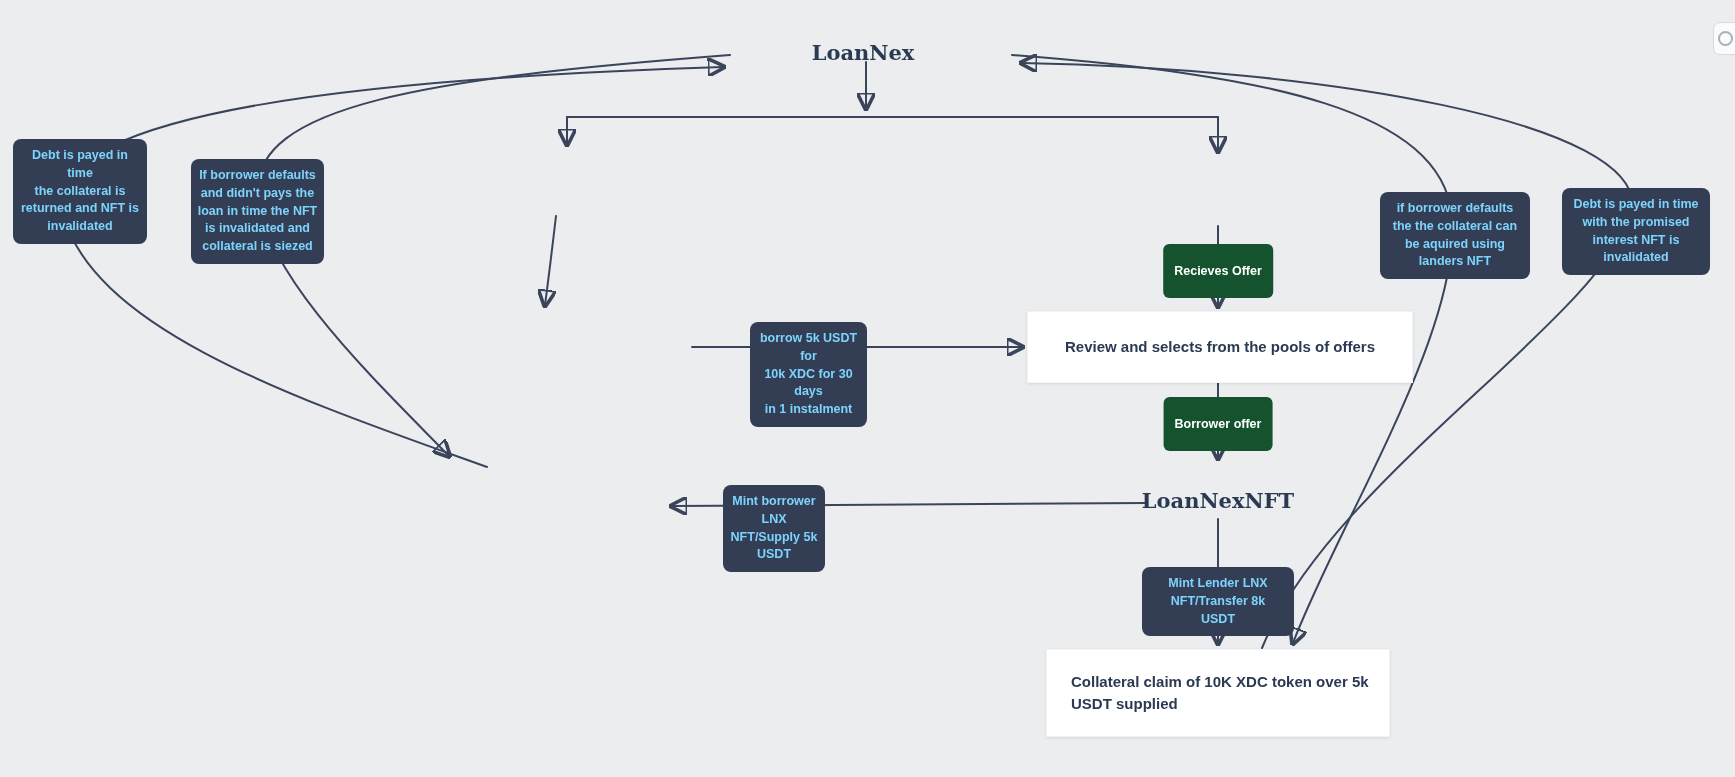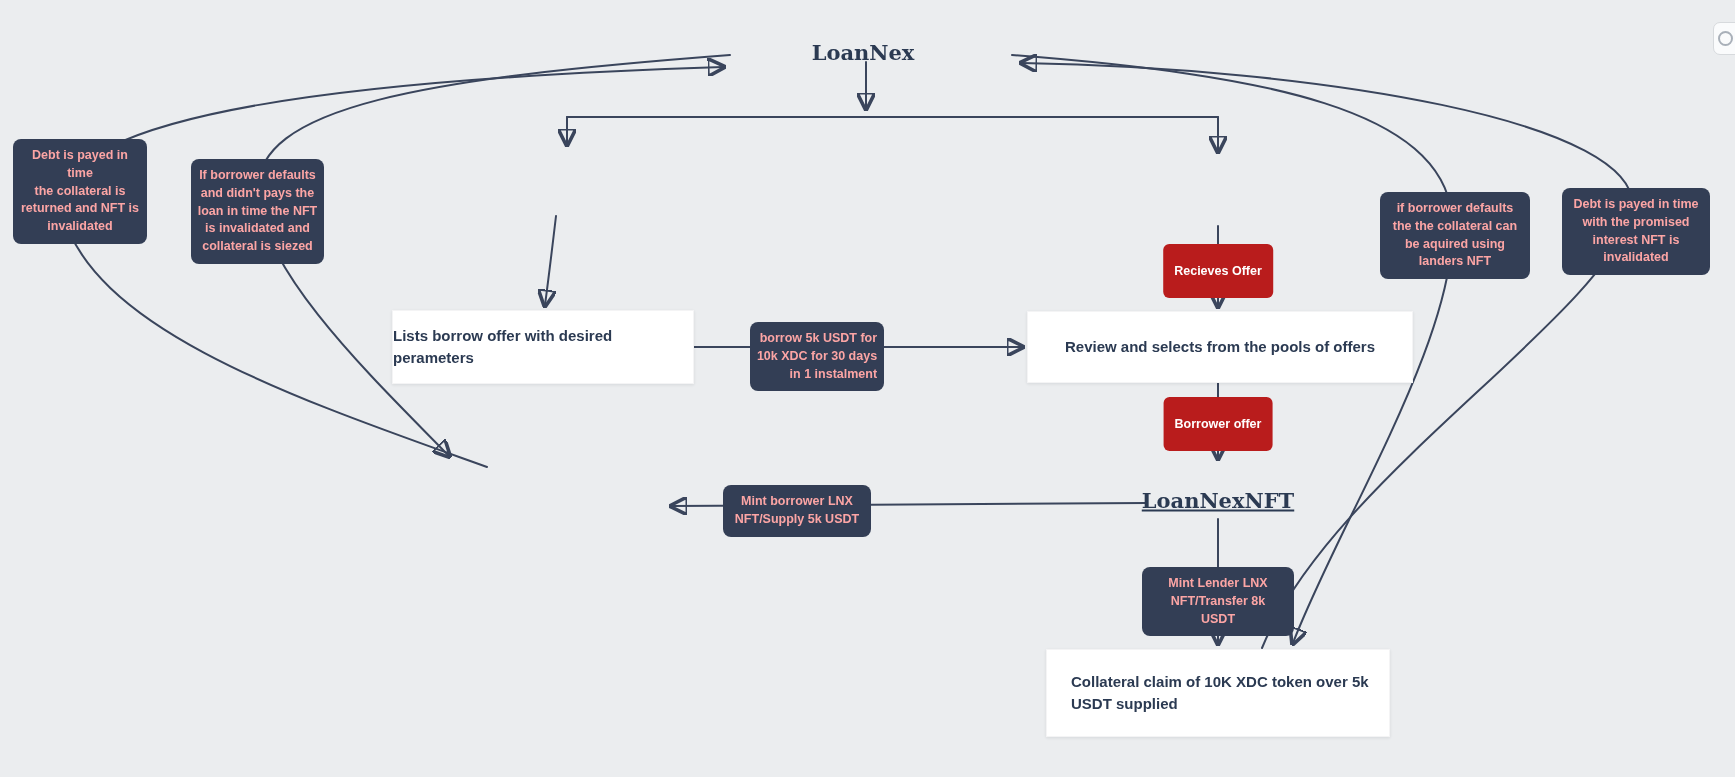--- a/index.html
+++ b/index.html
@@ -4,25 +4,25 @@
 <style>
   html,body{margin:0;padding:0;overflow:hidden;background:#ebedef;}
   #canvas{position:relative;width:1735px;height:777px;background:#ebedef;
           font-family:"Liberation Sans", sans-serif;}
   svg.edges{position:absolute;left:0;top:0;z-index:1;}
   svg.edges path{fill:none;stroke:#3a455c;stroke-width:2;stroke-linecap:round;}
   .node{position:absolute;z-index:3;background:#ffffff;border:1px solid rgba(30,40,60,0.05);
         box-shadow:0 1px 3px rgba(27,35,48,0.10);display:flex;align-items:center;justify-content:center;
         color:#2b3a52;font-weight:bold;font-size:15px;line-height:1.5;white-space:pre-line;}
   .node.leftalign{justify-content:flex-start;text-align:left;}
-  .darklabel{position:absolute;z-index:4;background:#333e55;color:#fca5a5;border-radius:8px;
+  .darklabel{position:absolute;z-index:4;background:#333e55;color:#7dd3fc;border-radius:8px;
         display:flex;align-items:center;justify-content:center;text-align:center;
         font-weight:bold;font-size:12.5px;line-height:1.42;white-space:pre-line;
         padding:8px 6px;box-sizing:border-box;}
-  .pill{position:absolute;z-index:4;background:#b91c1c;color:#ffffff;border-radius:6px;
+  .pill{position:absolute;z-index:4;background:#14532d;color:#ffffff;border-radius:6px;
         transform:translate(-50%,-50%);padding:20px 11px;font-weight:bold;font-size:12.5px;
         white-space:nowrap;}
   .title{position:absolute;z-index:3;transform:translate(-50%,-50%);color:#2b3a52;
         font-family:"DejaVu Serif", serif;font-weight:bold;font-size:21px;white-space:nowrap;}
   .corner-btn{position:absolute;z-index:5;top:22px;right:-16px;width:36px;height:31px;
         background:#fafbfc;border:1px solid #d7dadd;border-radius:7px;
         display:flex;align-items:center;justify-content:center;cursor:pointer;}
   .corner-btn .ring{width:11px;height:11px;border:2.5px solid #a9b0b9;border-radius:50%;
         margin-right:14px;}
 </style>
@@ -58,23 +58,22 @@
     <path d="M 487,467 C 300,400 90,330 62,210 C 45,110 380,78 723,67" marker-end="url(#arr)"></path>
 
     <path d="M 730,55 C 430,78 250,105 258,195 C 263,275 380,385 449,456" marker-end="url(#arr)"></path>
 
     <path d="M 1012,55 C 1270,75 1440,110 1452,215 C 1462,330 1340,520 1293,643" marker-end="url(#arr)"></path>
 
     <path d="M 1262,648 C 1330,480 1600,320 1632,212 C 1650,120 1310,68 1022,63" marker-end="url(#arr)"></path>
   </svg>
 
   <div class="title" style="left:863px;top:52px;">LoanNex</div>
-  <div class="title" style="left:1218px;top:500px;text-decoration:underline;">LoanNexNFT</div>
+  <div class="title" style="left:1218px;top:500px;">LoanNexNFT</div>
 
-  <div class="node" style="left:392px;top:310px;width:300px;height:72px;">Lists borrow offer with desired perameters</div>
   <div class="node" style="left:1027px;top:311px;width:384px;height:70px;">Review and selects from the pools of offers</div>
   <div class="node leftalign" style="left:1046px;top:649px;width:344px;height:88px;padding-left:24px;box-sizing:border-box;">Collateral claim of 10K XDC token over 5k
 USDT supplied</div>
 
   <div class="darklabel" style="left:13px;top:139px;width:134px;min-height:67px;">Debt is payed in time
 the collateral is
 returned and NFT is
 invalidated</div>
   <div class="darklabel" style="left:191px;top:159px;width:133px;min-height:86px;">If borrower defaults
 and didn't pays the
@@ -85,24 +84,24 @@
 the the collateral can
 be aquired using
 landers NFT</div>
   <div class="darklabel" style="left:1562px;top:188px;width:148px;min-height:67px;">Debt is payed in time
 with the promised
 interest NFT is
 invalidated</div>
 
   <div class="pill" style="left:1218px;top:271px;">Recieves Offer</div>
   <div class="pill" style="left:1218px;top:424px;">Borrower offer</div>
-  <div class="darklabel" style="left:750px;top:322px;width:134px;min-height:50px;text-align:right;">borrow 5k USDT for
+  <div class="darklabel" style="left:750px;top:322px;width:117px;min-height:50px;">borrow 5k USDT for
 10k XDC for 30 days
 in 1 instalment</div>
-  <div class="darklabel" style="left:723px;top:485px;width:148px;min-height:38px;">Mint borrower LNX
+  <div class="darklabel" style="left:723px;top:485px;width:102px;min-height:38px;">Mint borrower LNX
 NFT/Supply 5k USDT</div>
   <div class="darklabel" style="left:1142px;top:567px;width:152px;min-height:50px;">Mint Lender LNX
 NFT/Transfer 8k
 USDT</div>
 
   <div class="corner-btn">
     <span class="ring"></span>
   </div>
 
 </div>

